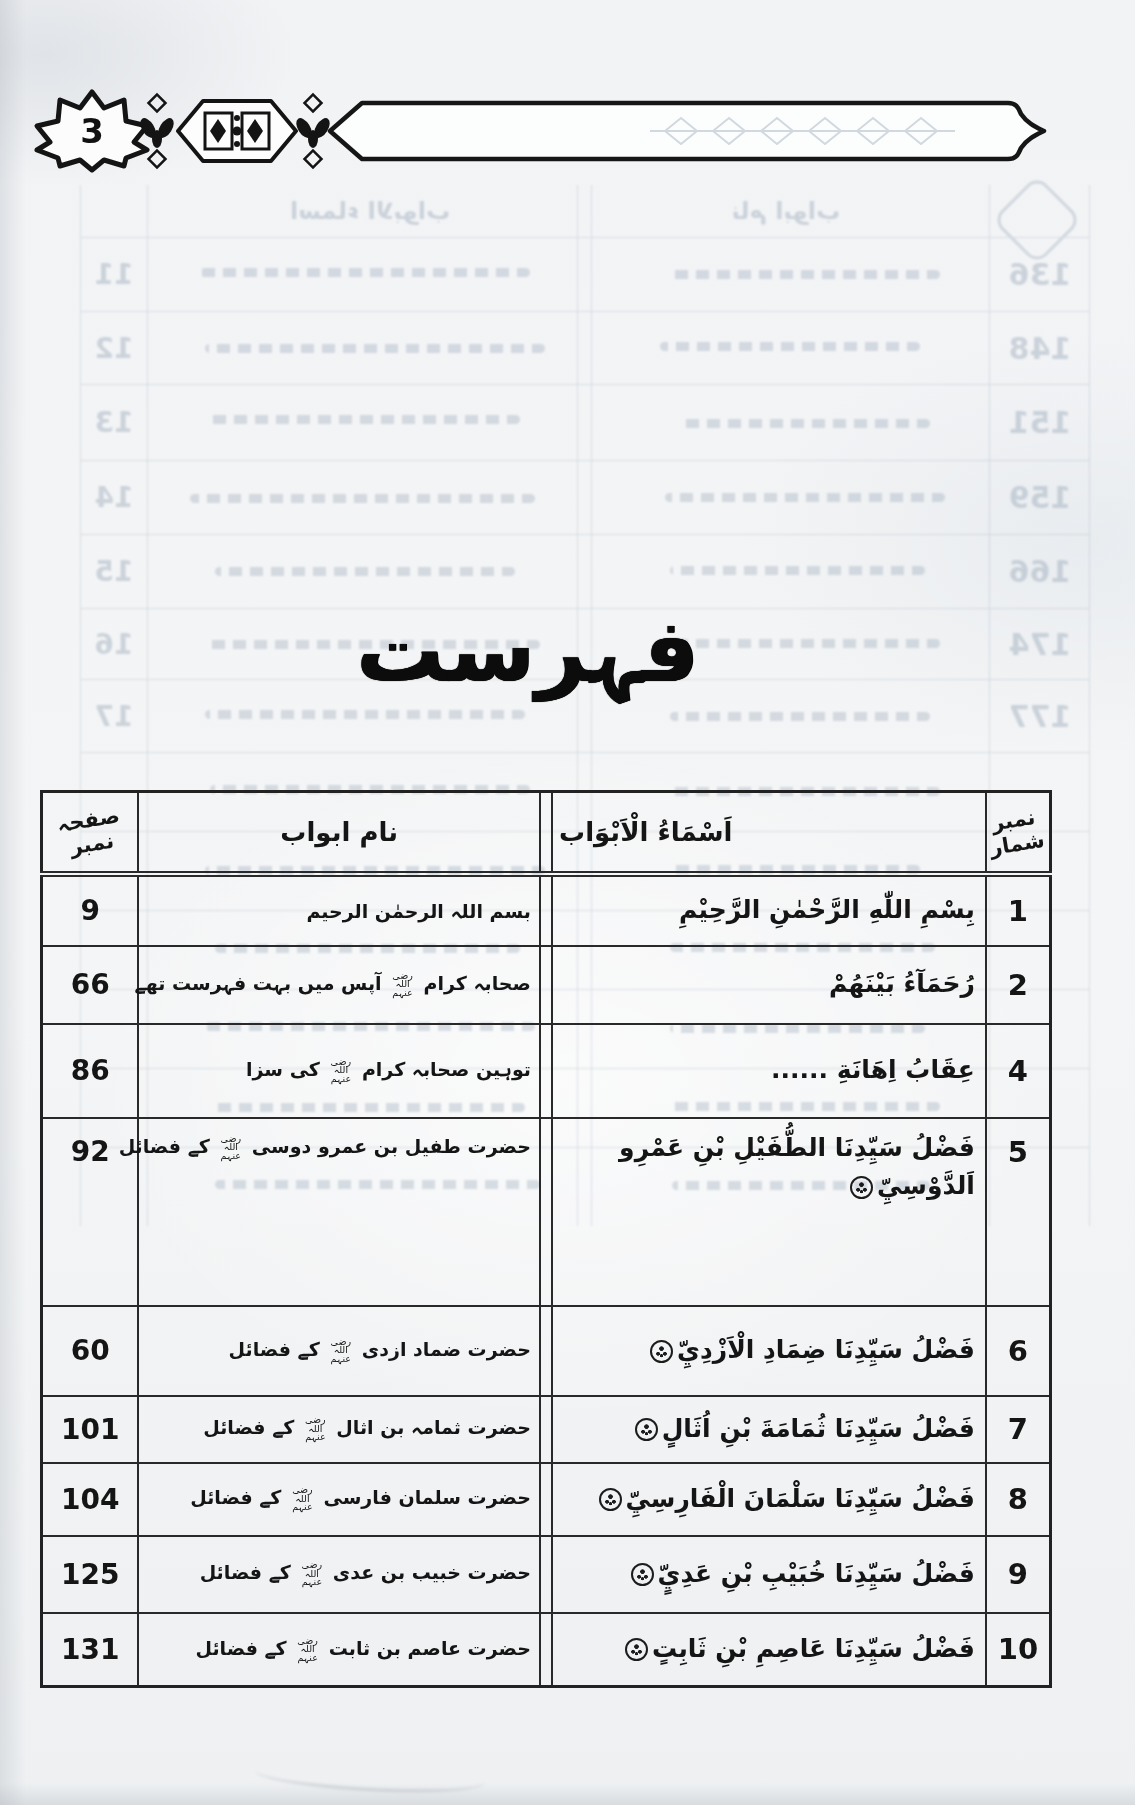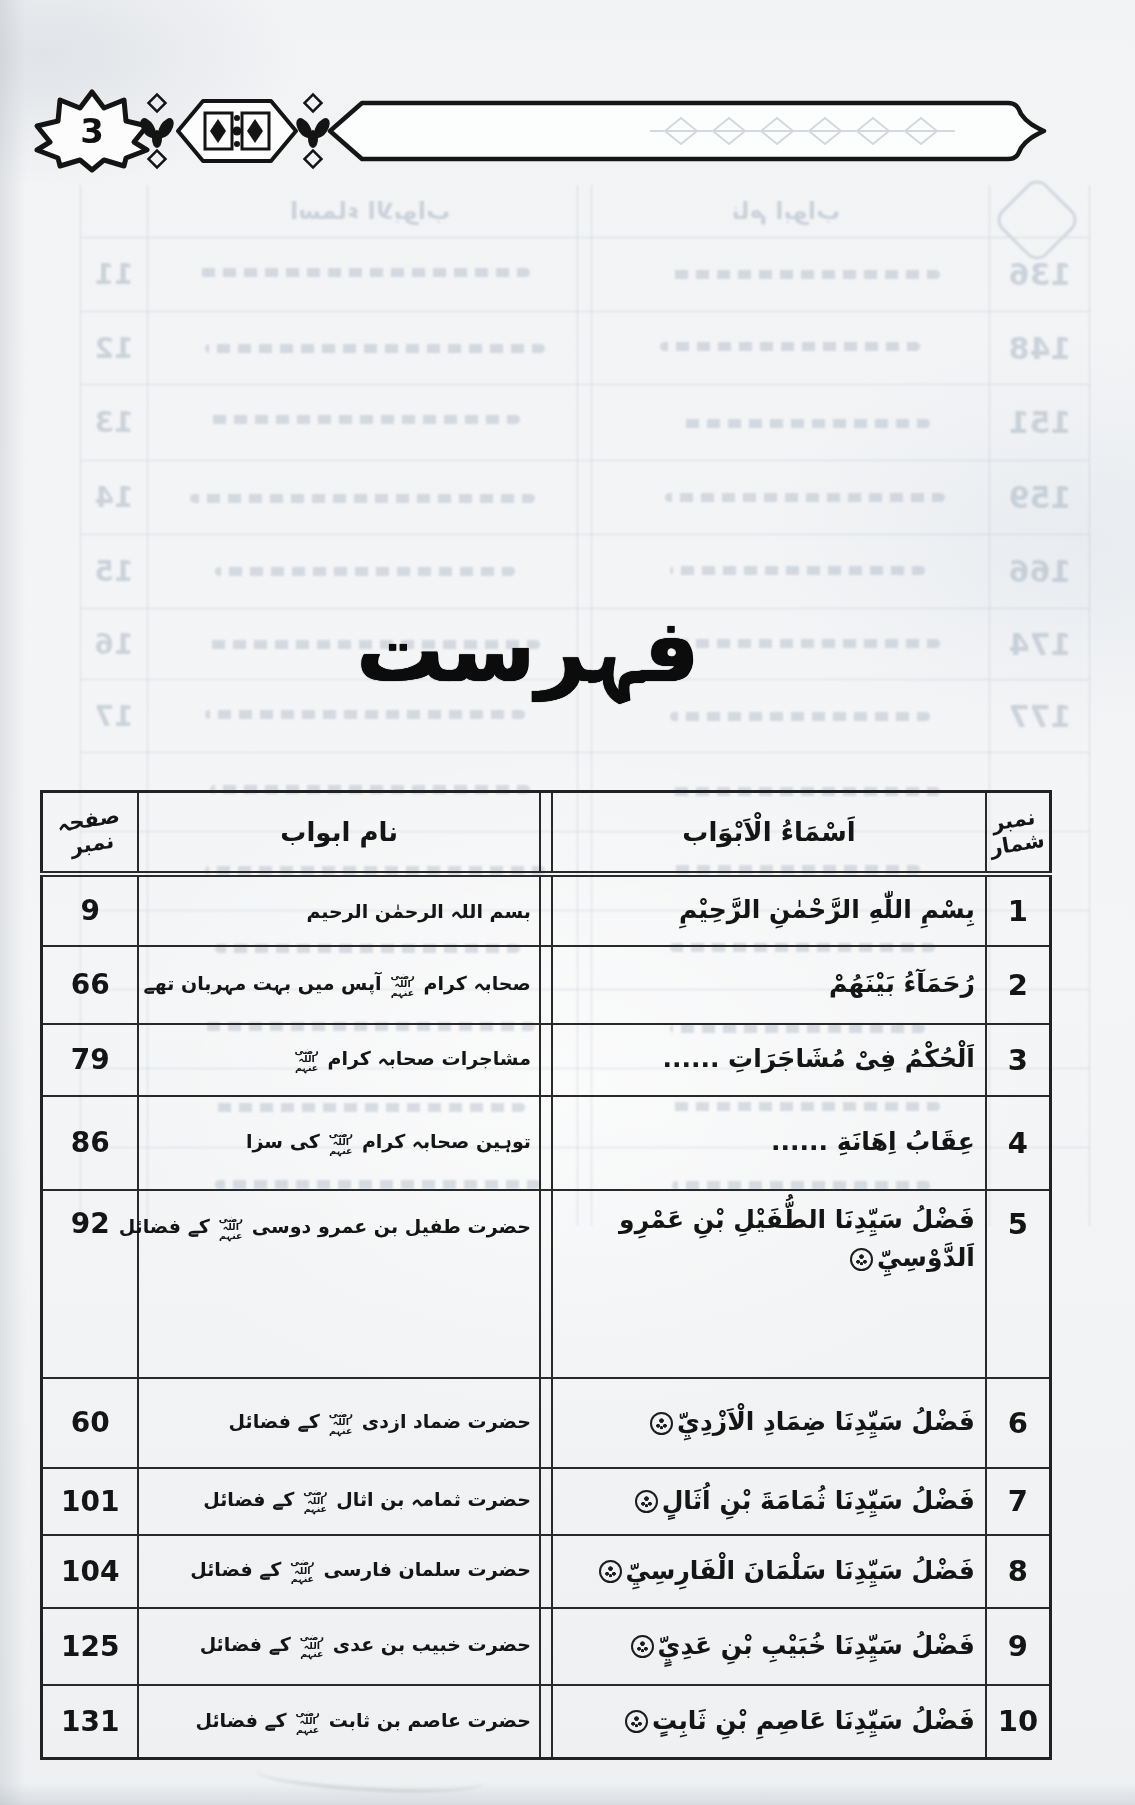--- a/index.html
+++ b/index.html
@@ -52,41 +52,41 @@
   .toc thead th { border-bottom:6px double #2a2a2a; }
   td.spacer, th.spacer { padding:0; border-left:2px solid #292929; border-right:2px solid #292929; }
   .col-page  { width:96px; }
   .col-urdu  { width:398px; }
   .col-gap   { width:12px; }
   .col-arab  { width:430px; }
   .col-serial{ width:64px; }
   .h-page, .h-serial { font-size:21px; font-weight:bold; direction:rtl; text-align:center; }
   .slant { display:inline-block; transform:rotate(-9deg); }
   .h-urdu { font-size:26px; font-weight:bold; direction:rtl; text-align:center; }
-  .h-arab { font-size:26px; font-weight:bold; direction:rtl; text-align:center; }
+  .h-arab { font-size:26px; font-weight:bold; direction:rtl; text-align:left; }
   td.c-page { font-size:28px; font-weight:bold; text-align:center; }
   td.c-serial { font-size:29px; font-weight:bold; text-align:center; }
   td.c-urdu { direction:rtl; text-align:right; font-size:19px; font-weight:bold; white-space:nowrap; padding-right:8px;padding-left:16px; }
   td.c-arab { direction:rtl; text-align:right; font-size:25px; font-weight:bold; white-space:nowrap; padding-right:10px; line-height:1.55; }
   tr.tall td.c-urdu, tr.tall td.c-page, tr.tall td.c-serial { vertical-align:top; padding-top:16px; }
   tr.tall td.c-arab { vertical-align:top; padding-top:10px; }
   
   .hn-round {
     display:inline-block; width:19px; height:19px; margin:0 4px; vertical-align:middle;
     border:2px solid #1c1c1c; border-radius:50%;
     background:
       radial-gradient(circle at 50% 35%, #1c1c1c 0 2px, transparent 2.6px),
       radial-gradient(circle at 32% 62%, #1c1c1c 0 1.6px, transparent 2.2px),
       radial-gradient(circle at 68% 62%, #1c1c1c 0 1.6px, transparent 2.2px),
       radial-gradient(circle at 50% 72%, #1c1c1c 0 1.3px, transparent 1.9px);
   }
   
   .hn-inline {
-    display:inline-block; width:36px; margin:8px 3px; vertical-align:middle;
-    font-size:9.5px; line-height:8.5px; font-weight:bold; text-align:center;
+    display:inline-block; width:36px; margin:0 3px; vertical-align:middle;
+    font-size:9.5px; line-height:8.5px; font-weight:normal; text-align:center;
     white-space:normal; word-break:break-word;
   }
   
   .smudge-bottom { position:absolute; left:255px; top:1762px; width:230px; height:26px; z-index:1;
     border-bottom:3px solid #aeb4ba; border-radius:50%; opacity:.45; filter:blur(1.5px);
     transform:rotate(3deg); }
   .edge-shade-left { position:absolute; left:0; top:0; bottom:0; width:26px; z-index:1;
     background:linear-gradient(90deg, rgba(160,168,176,.25), transparent); }
   .edge-shade-bottom { position:absolute; left:0; right:0; bottom:0; height:22px; z-index:1;
     background:linear-gradient(0deg, rgba(160,168,176,.28), transparent); }
@@ -252,31 +252,24 @@
     <tbody>
       <tr style="height:72px;">
         <td class="c-page">9</td>
         <td class="c-urdu"><span>بسم اللہ الرحمٰن الرحیم</span></td>
         <td class="spacer"></td>
         <td class="c-arab">بِسْمِ اللّٰهِ الرَّحْمٰنِ الرَّحِيْمِ</td>
         <td class="c-serial">1</td>
       </tr>
       <tr style="height:78px;">
         <td class="c-page">66</td>
-        <td class="c-urdu"><span>صحابہ کرام</span><span class="hn-inline">رضی اللہ عنہم</span><span>آپس میں بہت مہربان تھے</span></td>
+        <td class="c-urdu"><span>صحابہ کرام</span><span class="hn-inline">رضی اللہ عنہم</span><span>آپس میں بہت فہرست تھے</span></td>
         <td class="spacer"></td>
         <td class="c-arab">رُحَمَآءُ بَيْنَهُمْ</td>
         <td class="c-serial">2</td>
-      </tr>
-      <tr style="height:72px;">
-        <td class="c-page">79</td>
-        <td class="c-urdu"><span>مشاجرات صحابہ کرام</span><span class="hn-inline">رضی اللہ عنہم</span><span></span></td>
-        <td class="spacer"></td>
-        <td class="c-arab">اَلْحُكْمُ فِیْ مُشَاجَرَاتِ ......</td>
-        <td class="c-serial">3</td>
       </tr>
       <tr style="height:94px;">
         <td class="c-page">86</td>
         <td class="c-urdu"><span>توہین صحابہ کرام</span><span class="hn-inline">رضی اللہ عنہم</span><span>کی سزا</span></td>
         <td class="spacer"></td>
         <td class="c-arab">عِقَابُ اِهَانَةِ ......</td>
         <td class="c-serial">4</td>
       </tr>
       <tr style="height:188px;" class="tall">
         <td class="c-page">92</td>

